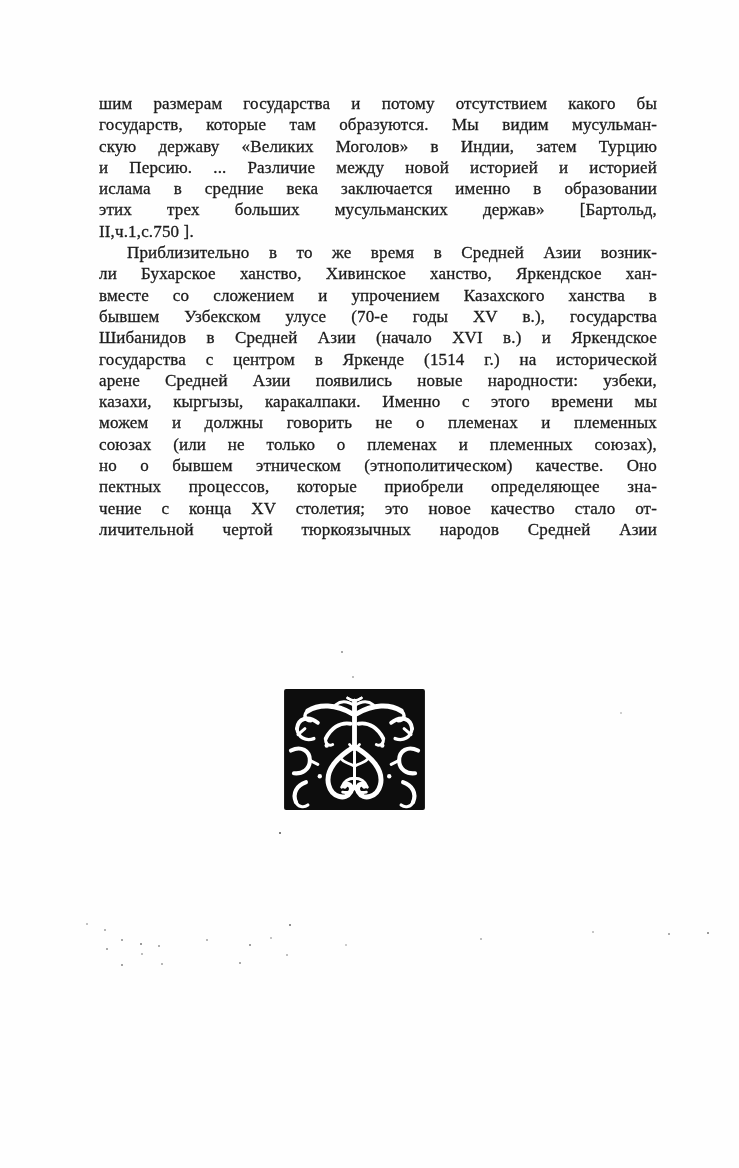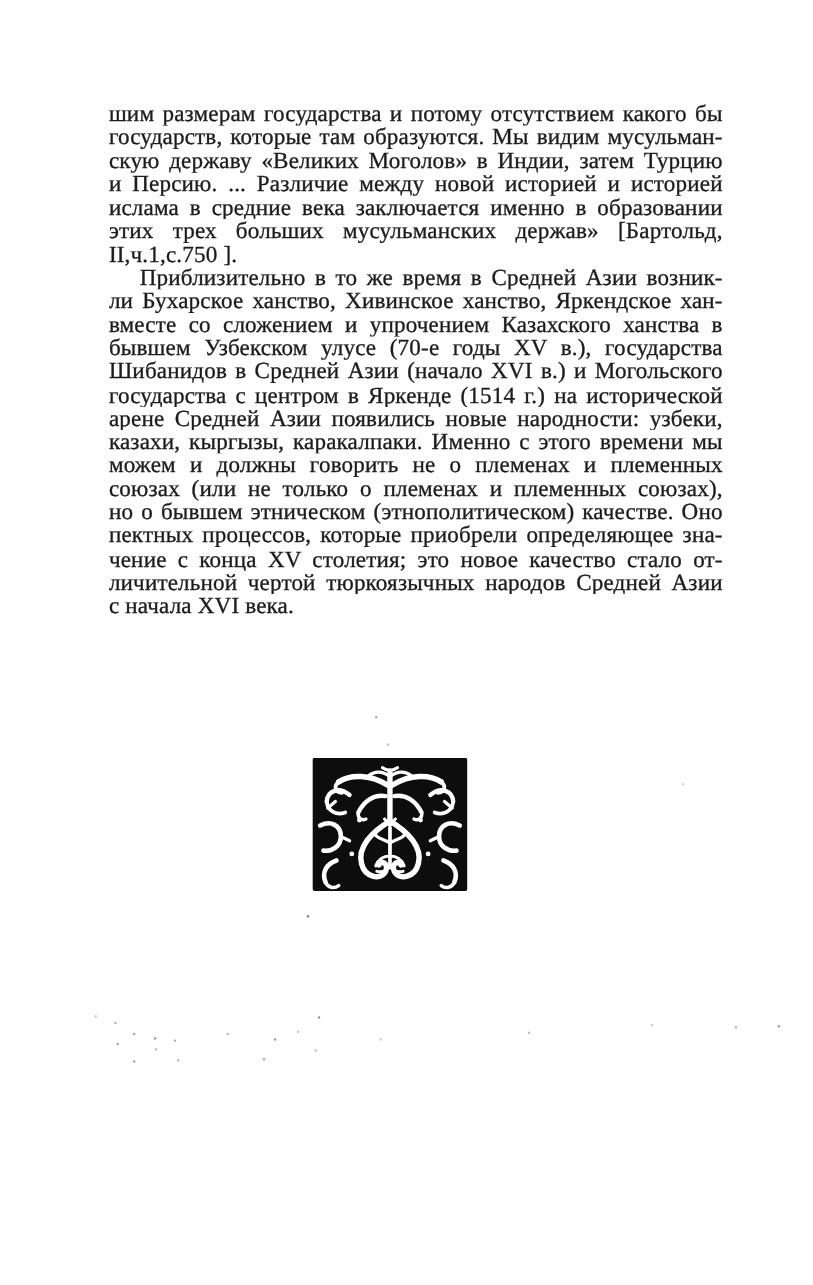--- a/index.html
+++ b/index.html
@@ -13,21 +13,21 @@
     width:739px;height:1168px;
     background:var(--paper);
     position:relative;
     overflow:hidden;
     font-family:"Liberation Serif","DejaVu Serif",serif;
   }
   .textblock{
     position:absolute;
     left:99px;top:93px;width:558px;
     color:var(--ink);
-    font-size:21px;
+    font-size:17px;
     line-height:21.3px;
     letter-spacing:0.15px;
     -webkit-text-stroke:0.3px var(--ink);
   }
   .line{
     height:21.3px;
     overflow:hidden;
     text-align:justify;
     text-align-last:justify;
   }
@@ -82,31 +82,30 @@
         <div class="line">и Персию. ... Различие между новой историей и историей</div>
         <div class="line">ислама в средние века заключается именно в образовании</div>
         <div class="line">этих трех больших мусульманских держав» [Бартольд,</div>
         <div class="line last">II,ч.1,с.750 ].</div>
       </div>
     <div class="paragraph">
         <div class="line indent">Приблизительно в то же время в Средней Азии возник-</div>
         <div class="line">ли Бухарское ханство, Хивинское ханство, Яркендское хан-</div>
         <div class="line">вместе со сложением и упрочением Казахского ханства в</div>
         <div class="line">бывшем Узбекском улусе (70-е годы XV в.), государства</div>
-        <div class="line">Шибанидов в Средней Азии (начало XVI в.) и Могольского</div>
+        <div class="line">Шибанидов в Средней Азии (начало XVI в.) и Яркендское</div>
         <div class="line">государства с центром в Яркенде (1514 г.) на исторической</div>
         <div class="line">арене Средней Азии появились новые народности: узбеки,</div>
         <div class="line">казахи, кыргызы, каракалпаки. Именно с этого времени мы</div>
         <div class="line">можем и должны говорить не о племенах и племенных</div>
         <div class="line">союзах (или не только о племенах и племенных союзах),</div>
         <div class="line">но о бывшем этническом (этнополитическом) качестве. Оно</div>
         <div class="line">пектных процессов, которые приобрели определяющее зна-</div>
         <div class="line">чение с конца XV столетия; это новое качество стало от-</div>
         <div class="line">личительной чертой тюркоязычных народов Средней Азии</div>
-        <div class="line last">с начала XVI века.</div>
       </div>
   </div>
 
   <div class="ornament" title="">
     <svg viewBox="0 0 142 122" xmlns="http://www.w3.org/2000/svg">
       <rect x="0" y="0" width="142" height="122" rx="2" fill="#0d0d0d"></rect>
       <g id="halfR" stroke="#ffffff" fill="none" stroke-linecap="round" stroke-linejoin="round">
 
         <path d="M71 12 V58" stroke-width="4.5"></path>
         <path d="M64 9 Q71 14 78 9" stroke-width="2.5"></path>

